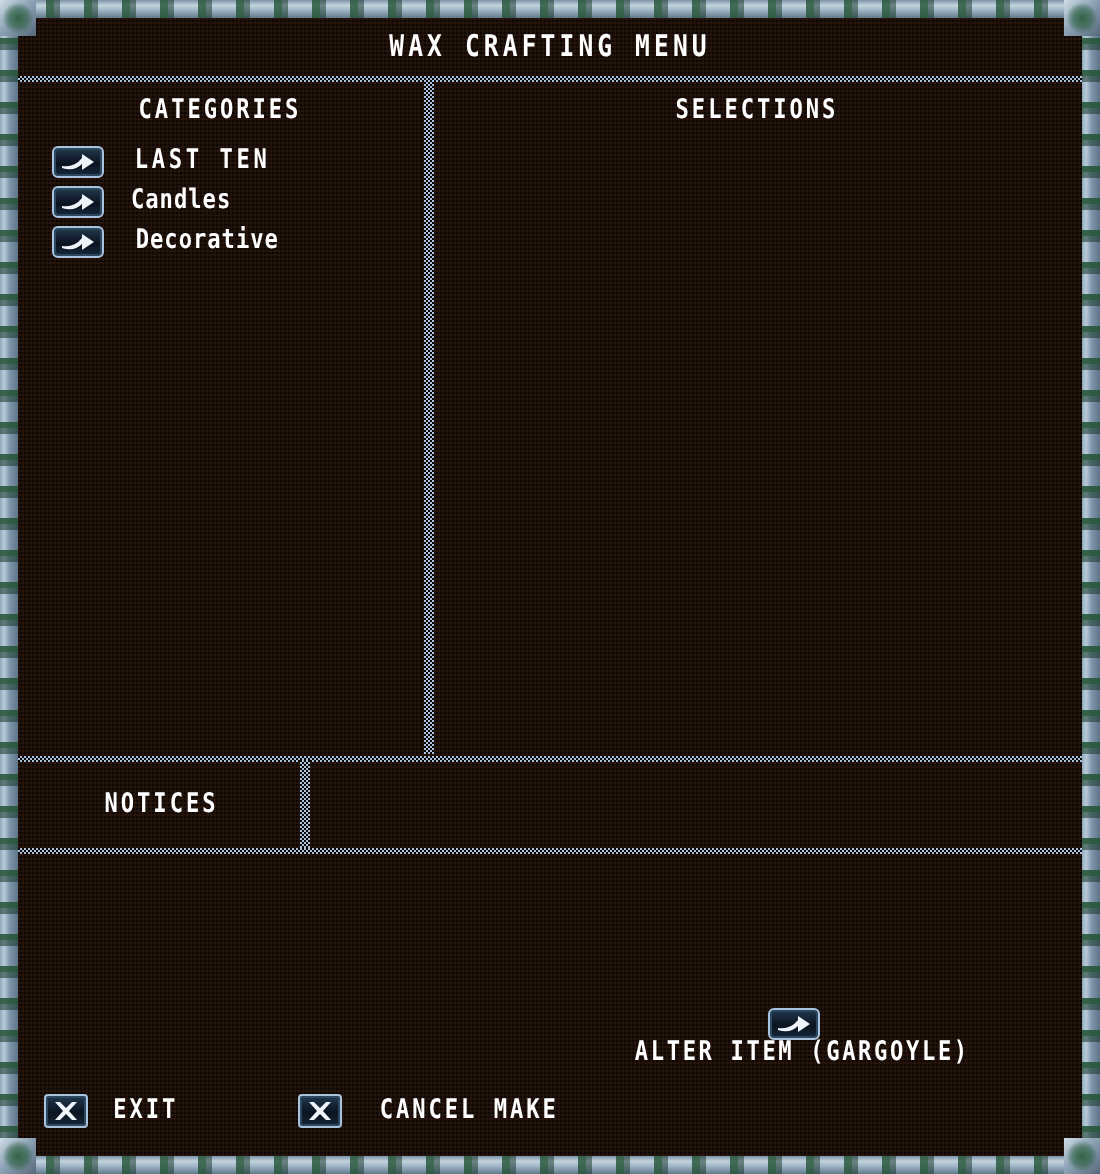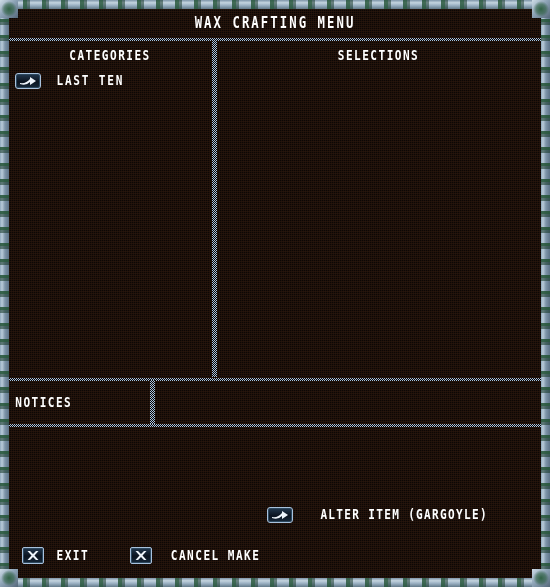--- a/index.html
+++ b/index.html
@@ -145,21 +145,21 @@
   #selections-pane {
     position: absolute;
     left: 216px; top: 60px;
     width: 316px; height: 305px;
   }
 
   .menu-row {
     display: flex;
     align-items: center;
     height: 20px;
-    padding-left: 6px;
+    padding-left: 17px;
     cursor: pointer;
   }
   .menu-row .row-label {
     margin-left: 8px;
     font-size: 13.5px;
     letter-spacing: 0.6px;
   }
   .menu-row .row-label.spaced {
     letter-spacing: 2.2px;
   }
@@ -197,21 +197,21 @@
   }
   .icon-x svg { display: block; }
 
   
   #notices-tab {
     position: absolute;
     left: 0px; top: 372px;
     width: 143px; height: 43px;
     display: flex;
     align-items: center;
-    justify-content: flex-start;
+    justify-content: center;
   }
   #notices-label {
     font-size: 13.5px;
     letter-spacing: 1.8px;
   }
   #notices-extra {
     position: absolute;
     left: 148px; top: 372px;
     width: 384px; height: 43px;
   }
@@ -222,41 +222,41 @@
     left: 0px; top: 418px;
     width: 532px; height: 151px;
   }
 
   
   #actions-right {
     position: absolute;
     right: 14px; top: 495px;
     width: 260px;
   }
-  #actions-right .menu-row { padding-left: 0; height: 22px; }
+  #actions-right .menu-row { padding-left: 0; height: 22px; flex-direction: column; }
   #actions-right .row-label { font-size: 13.5px; letter-spacing: 1.6px; }
 
   #actions-bottom {
     position: absolute;
     left: 0px; bottom: 14px;
     width: 532px;
     display: flex;
   }
   #actions-bottom .btn-cell {
     display: flex;
     align-items: center;
     cursor: pointer;
   }
   #actions-bottom .btn-cell .row-label {
     margin-left: 9px;
     font-size: 13.5px;
     letter-spacing: 1.8px;
   }
   #exit-cell { margin-left: 13px; }
-  #cancel-cell { margin-left: 37px; }
+  #cancel-cell { margin-left: 56px; }
 </style>
 </head>
 <body>
 
 <div id="window">
 
   <div class="frame-border">
     <div class="frame-edge horiz" id="edge-top"></div>
     <div class="frame-edge horiz" id="edge-bottom"></div>
     <div class="frame-edge" id="edge-left"></div>
@@ -282,20 +282,36 @@
 
     <div id="categories-pane">
       <div class="menu-row">
         <span class="icon-arrow">
           <svg width="18" height="11" viewBox="0 0 18 11">
             <path d="M1 7 Q7 8 11 3 L11 1 L17 5 L11 9 L11 6 Q7 10 1 8 Z" fill="#eef4fa"></path>
           </svg>
         </span>
         <span class="pixel-text row-label spaced">LAST TEN</span>
       </div>
+      <div class="menu-row">
+        <span class="icon-arrow">
+          <svg width="18" height="11" viewBox="0 0 18 11">
+            <path d="M1 7 Q7 8 11 3 L11 1 L17 5 L11 9 L11 6 Q7 10 1 8 Z" fill="#eef4fa"></path>
+          </svg>
+        </span>
+        <span class="pixel-text row-label">Candles</span>
+      </div>
+      <div class="menu-row">
+        <span class="icon-arrow">
+          <svg width="18" height="11" viewBox="0 0 18 11">
+            <path d="M1 7 Q7 8 11 3 L11 1 L17 5 L11 9 L11 6 Q7 10 1 8 Z" fill="#eef4fa"></path>
+          </svg>
+        </span>
+        <span class="pixel-text row-label">Decorative</span>
+      </div>
     </div>
 
     <div id="selections-pane"></div>
 
     <div class="rule-h" style="left:0px; top:369px; width:532px;"></div>
 
     <div id="notices-tab">
       <span class="pixel-text" id="notices-label">NOTICES</span>
     </div>
     <div class="rule-v" style="left:141px; top:371px; height:45px;"></div>

